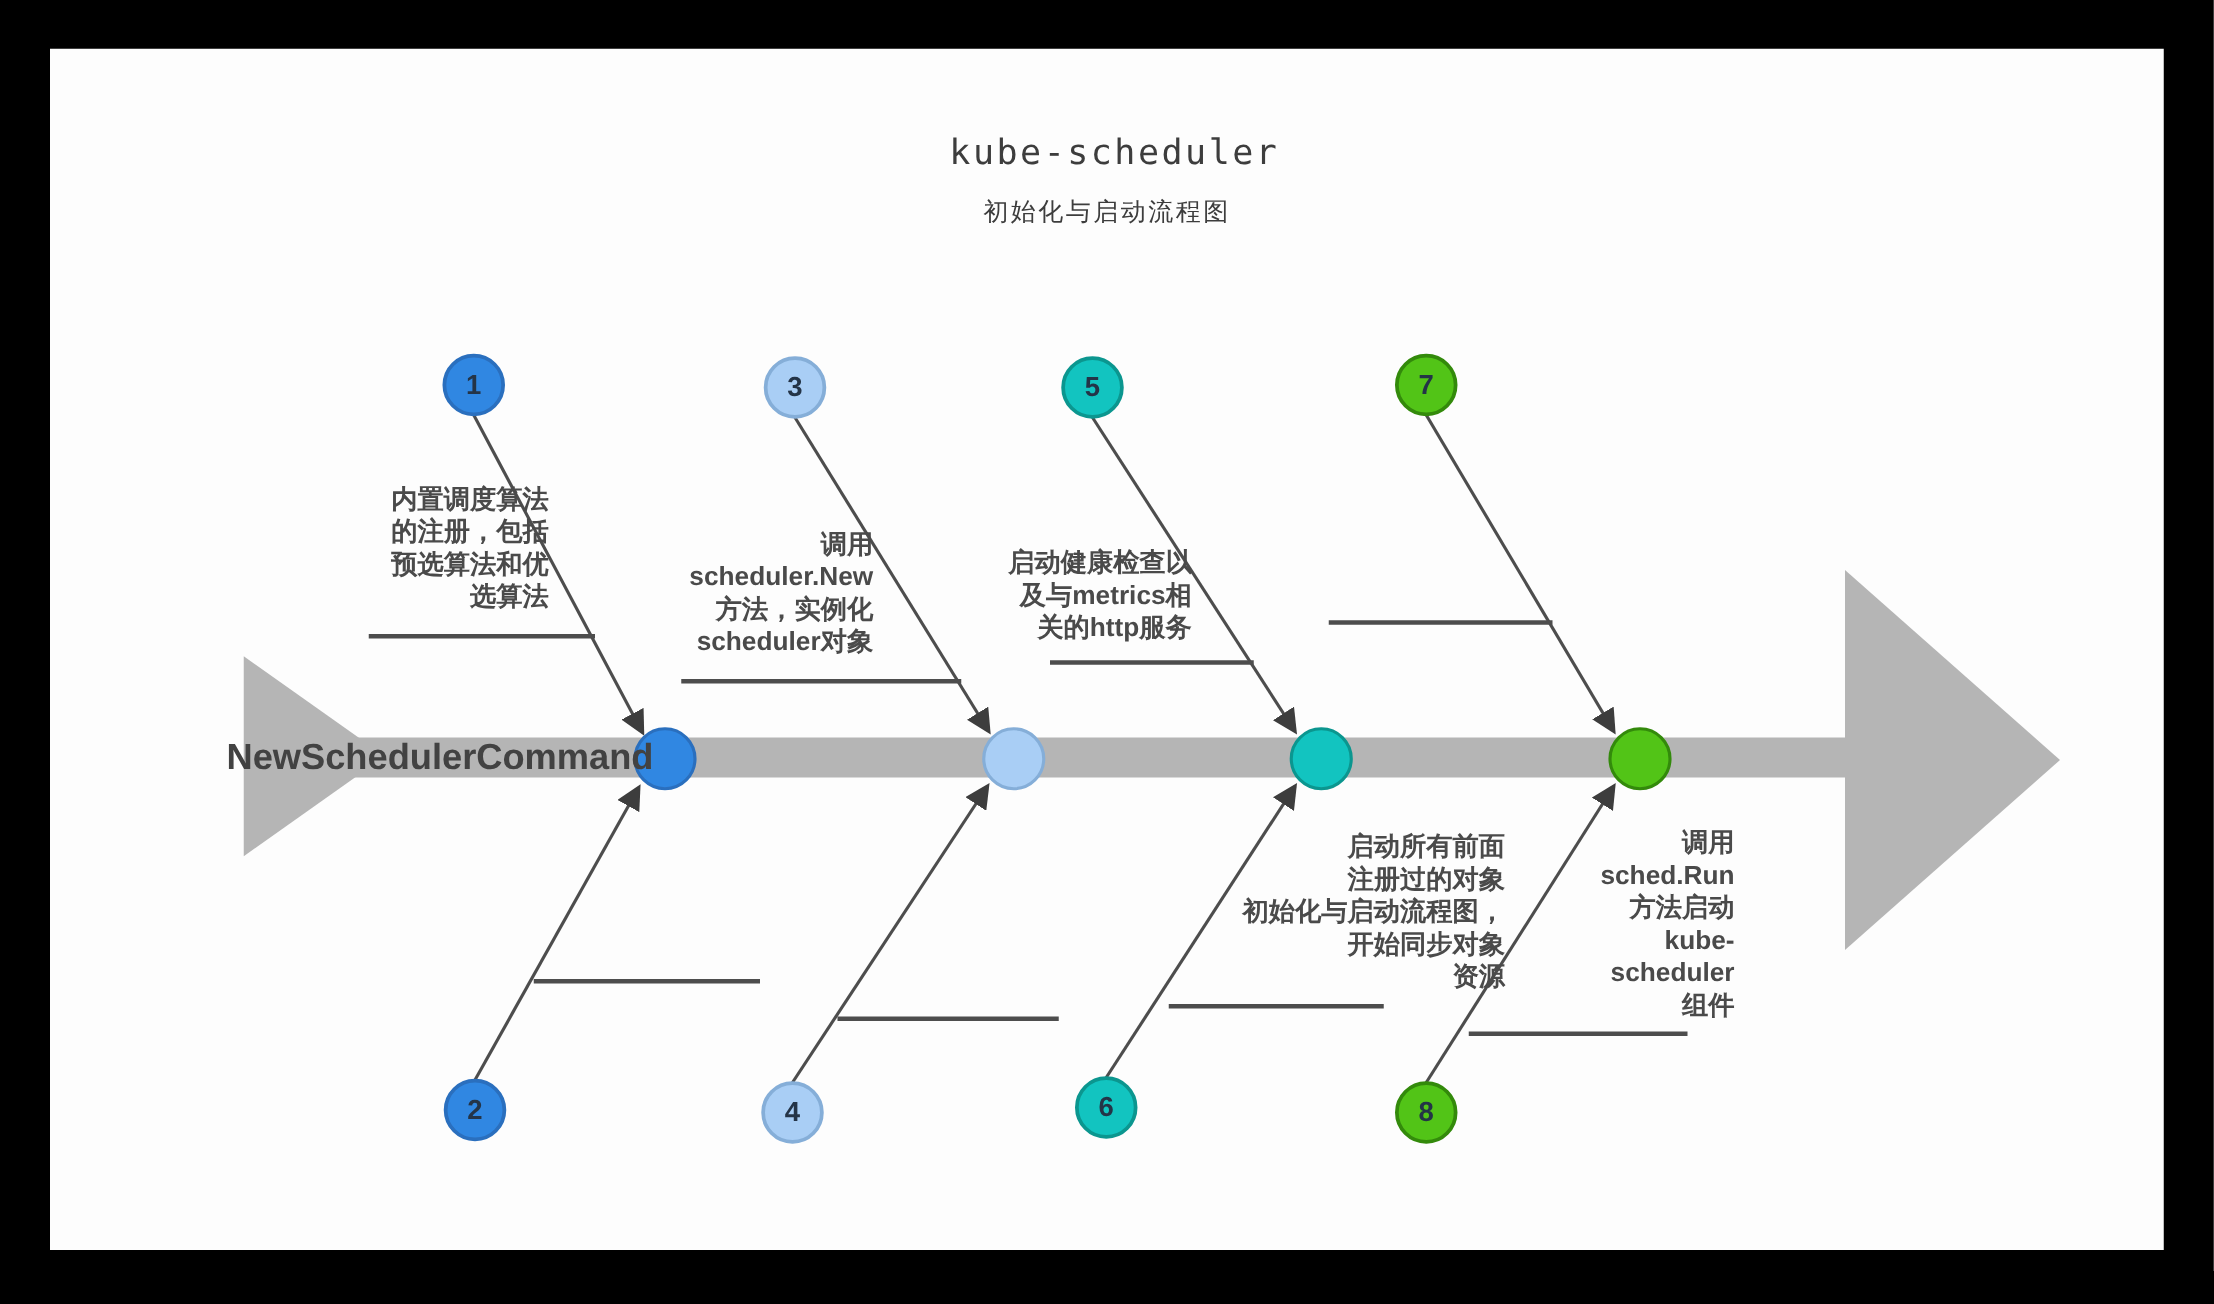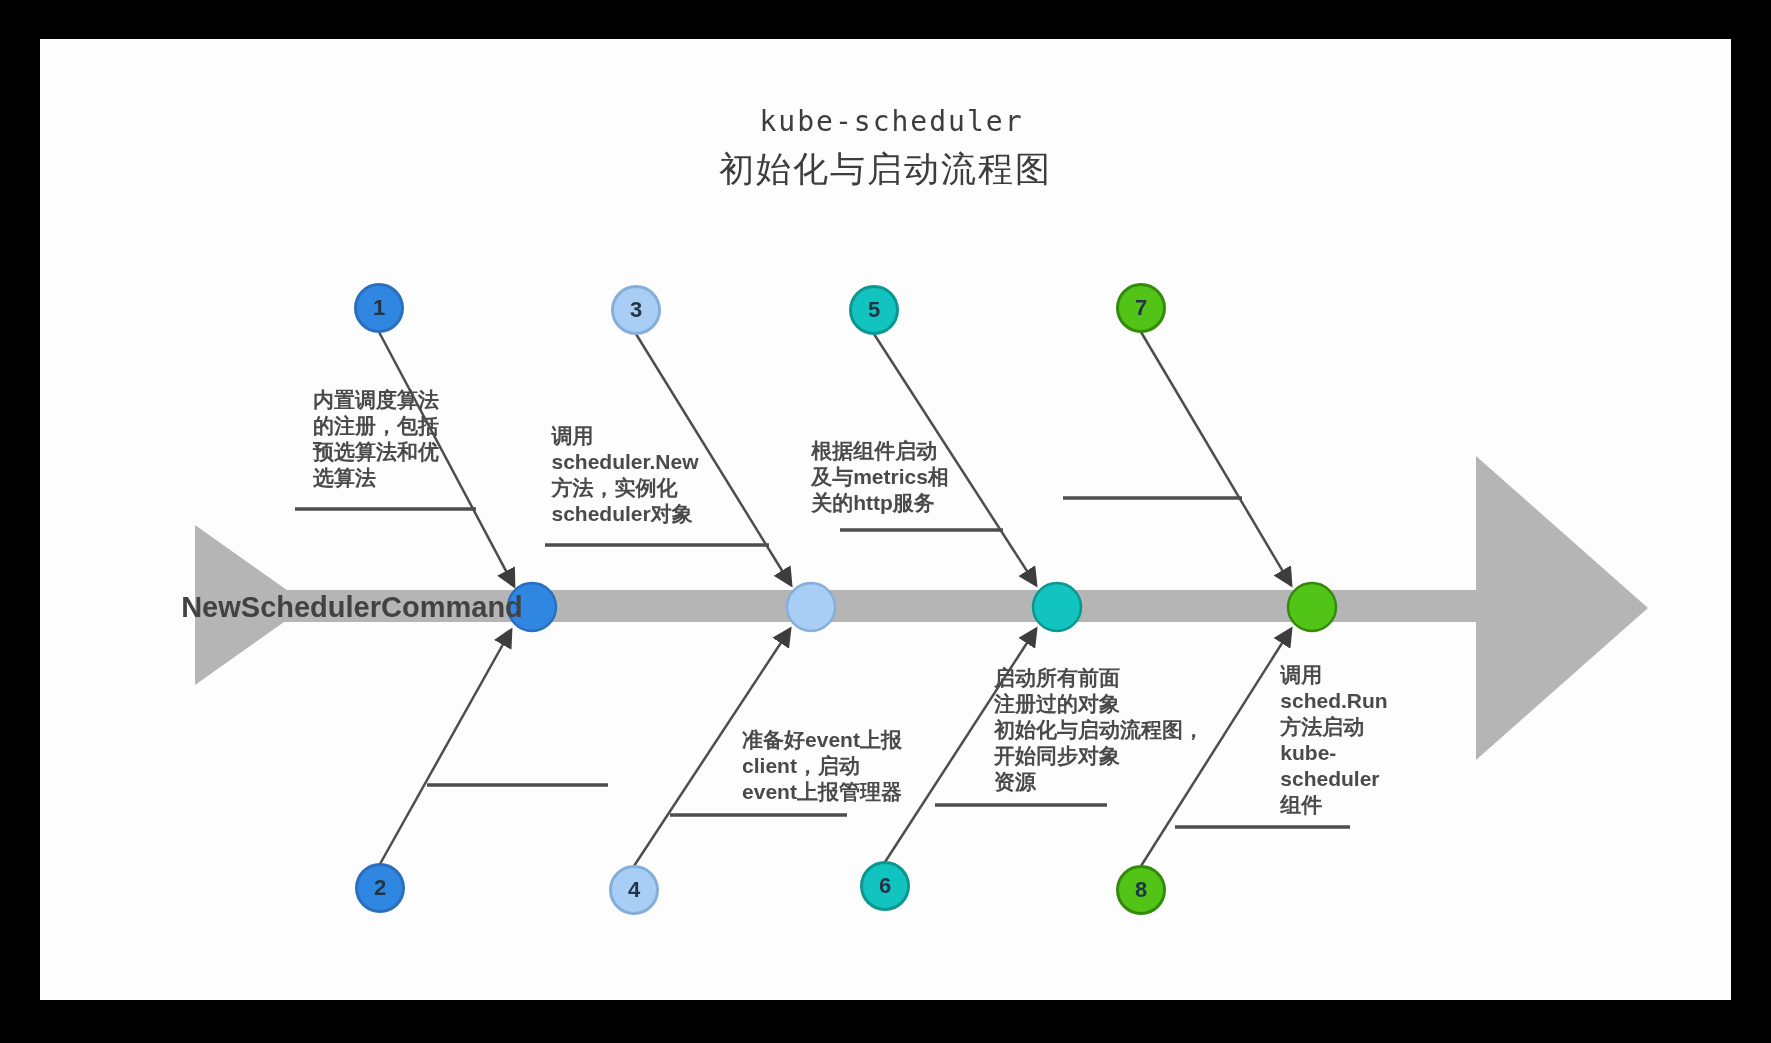--- a/index.html
+++ b/index.html
@@ -17,21 +17,21 @@
   .art{position:absolute;left:0;top:0;}
   .title-wrap{
     position:absolute;left:0;top:66px;width:100%;
     text-align:center;color:#3d3d3d;
   }
   .title-line1{
     font-family:"DejaVu Sans Mono","Liberation Mono",monospace;
     font-size:28px;letter-spacing:2px;font-weight:500;padding-left:12px;
   }
   .title-line2{
-    font-size:35px;margin-top:8px;letter-spacing:2px;
+    font-size:20px;margin-top:18px;letter-spacing:2px;
   }
   .spine-label{
     position:absolute;left:312px;top:568px;
     transform:translate(-50%,-50%);
     font-size:29px;font-weight:bold;color:#424242;
     white-space:nowrap;
   }
   .step-circle{
     position:absolute;width:44px;height:44px;border-radius:50%;
     border:3px solid rgba(0,0,0,0.45);
@@ -39,21 +39,21 @@
     font-size:22px;font-weight:bold;color:#243447;
     box-sizing:content-box;
     transform:translate(-25px,-25px);
   }
   .c-blue{background:#3087E2;border-color:#2a6fbe;}
   .c-lblue{background:#A9CEF5;border-color:#85aed8;}
   .c-teal{background:#12C4C0;border-color:#0b968f;}
   .c-green{background:#52C417;border-color:#338a0b;}
   .annotation{
     position:absolute;transform:translateX(-50%);
-    text-align:left;white-space:pre-line;
+    text-align:right;white-space:pre-line;
     font-size:21px;line-height:26px;font-weight:bold;color:#4a4a4a;
   }
 </style>
 </head>
 <body>
 
 <div class="canvas">
 
   <svg class="art" width="1691" height="961" viewBox="0 0 1691 961">
     <defs>
@@ -107,24 +107,21 @@
   <div class="step-circle c-green" style="left:1101px;top:851px">8</div>
 
   <div class="annotation" style="left:336px;top:348px">内置调度算法
 的注册，包括
 预选算法和优
 选算法</div>
   <div class="annotation" style="left:585px;top:384px">调用
 scheduler.New
 方法，实例化
 scheduler对象</div>
-  <div class="annotation" style="left:782px;top:688px">准备好event上报
-client，启动
-event上报管理器</div>
-  <div class="annotation" style="left:840px;top:399px">根据组件启动
+  <div class="annotation" style="left:840px;top:399px">启动健康检查以
 及与metrics相
 关的http服务</div>
   <div class="annotation" style="left:1059px;top:626px">启动所有前面
 注册过的对象
 初始化与启动流程图，
 开始同步对象
 资源</div>
   <div class="annotation" style="left:1294px;top:623px">调用
 sched.Run
 方法启动

